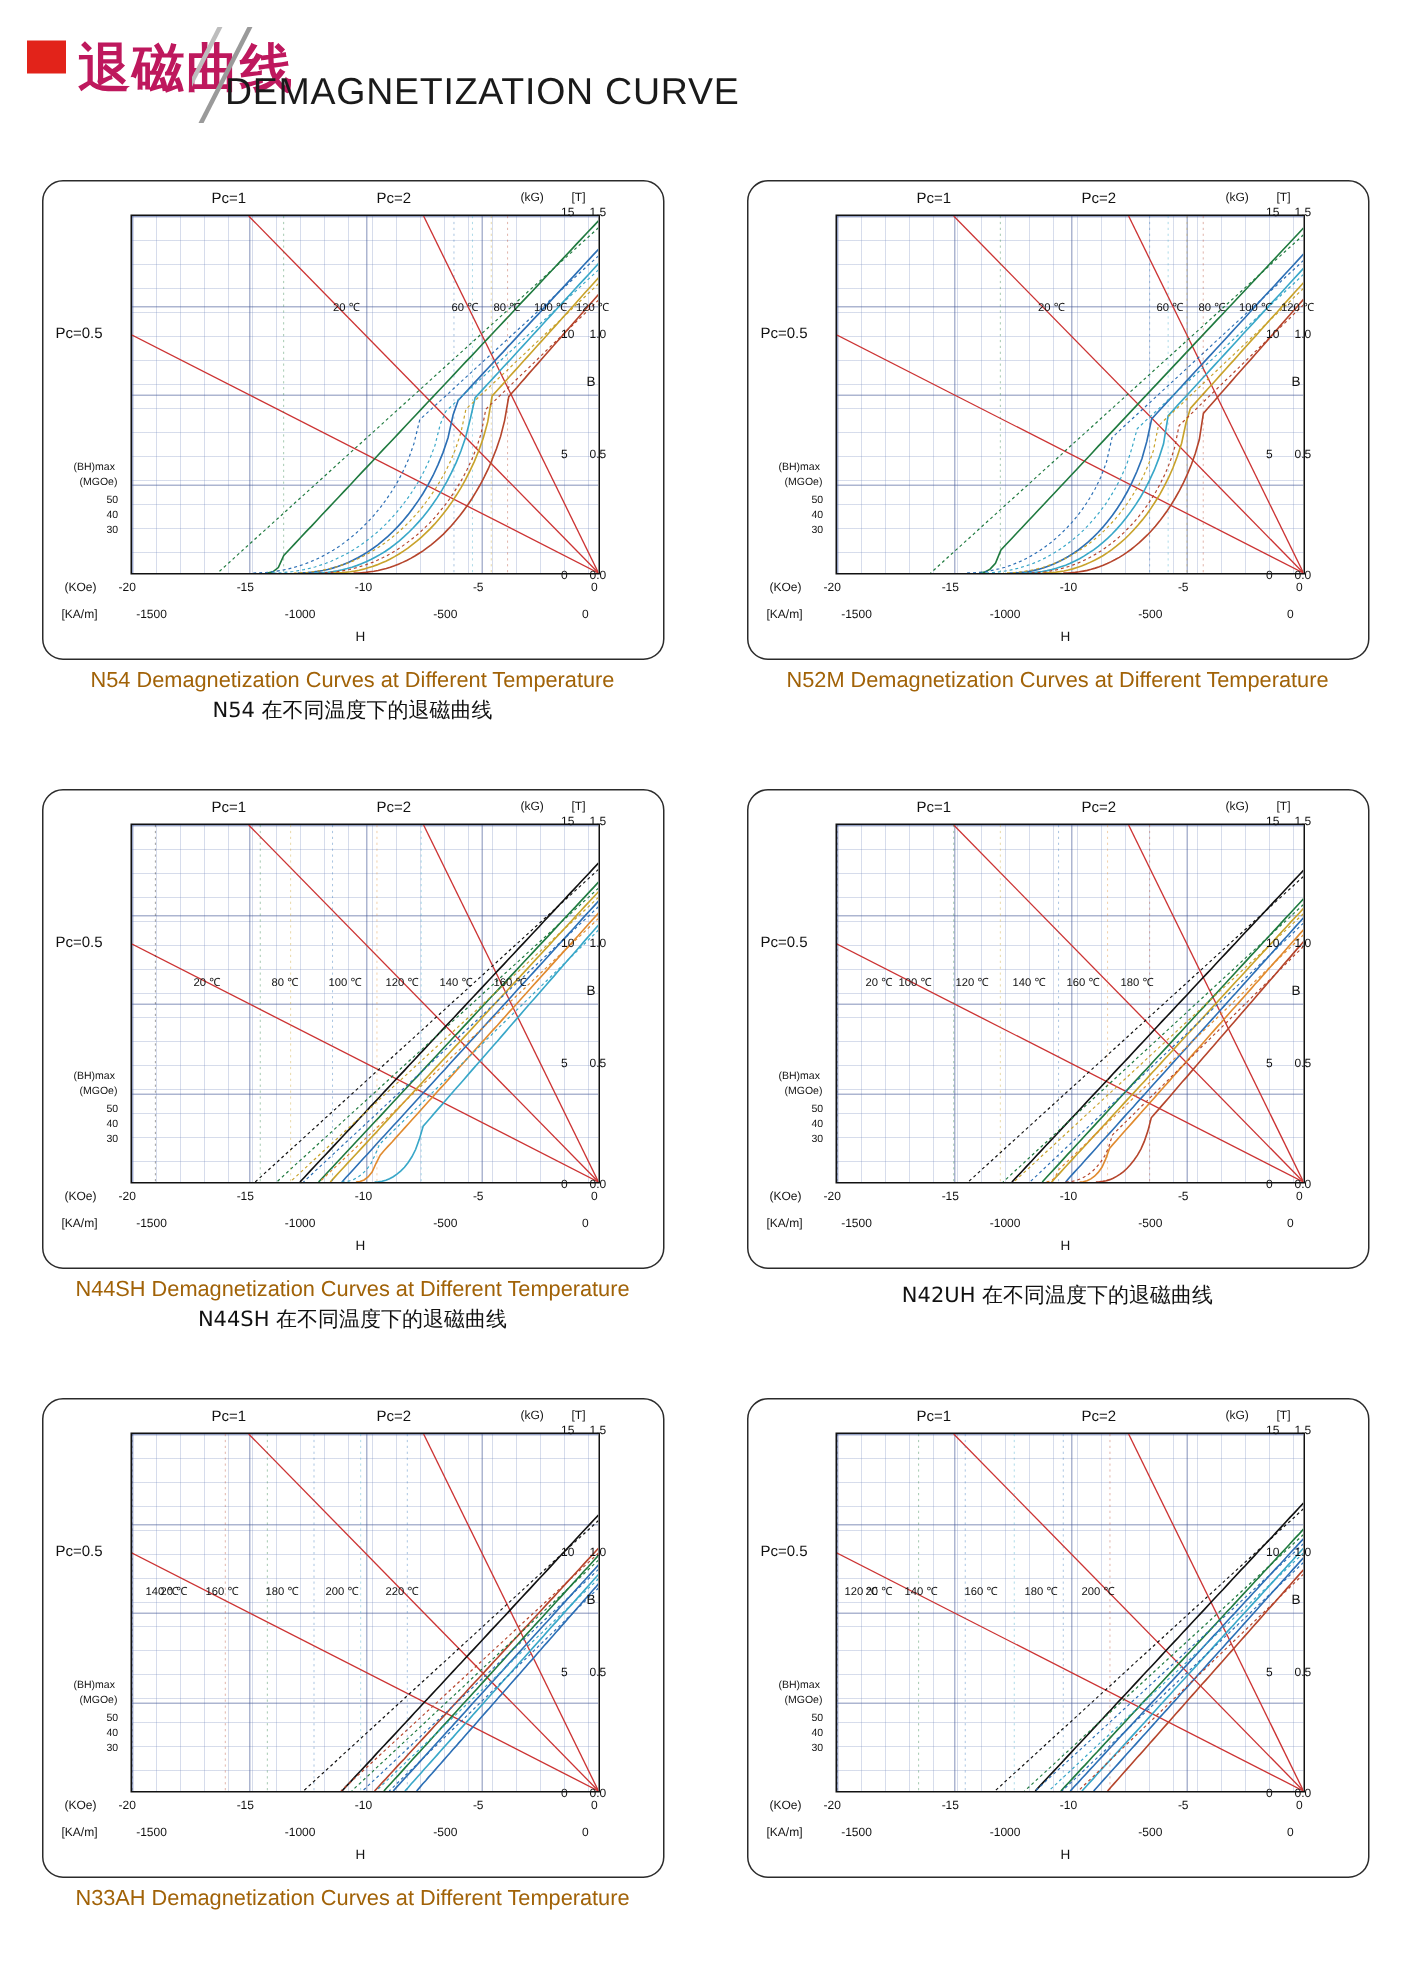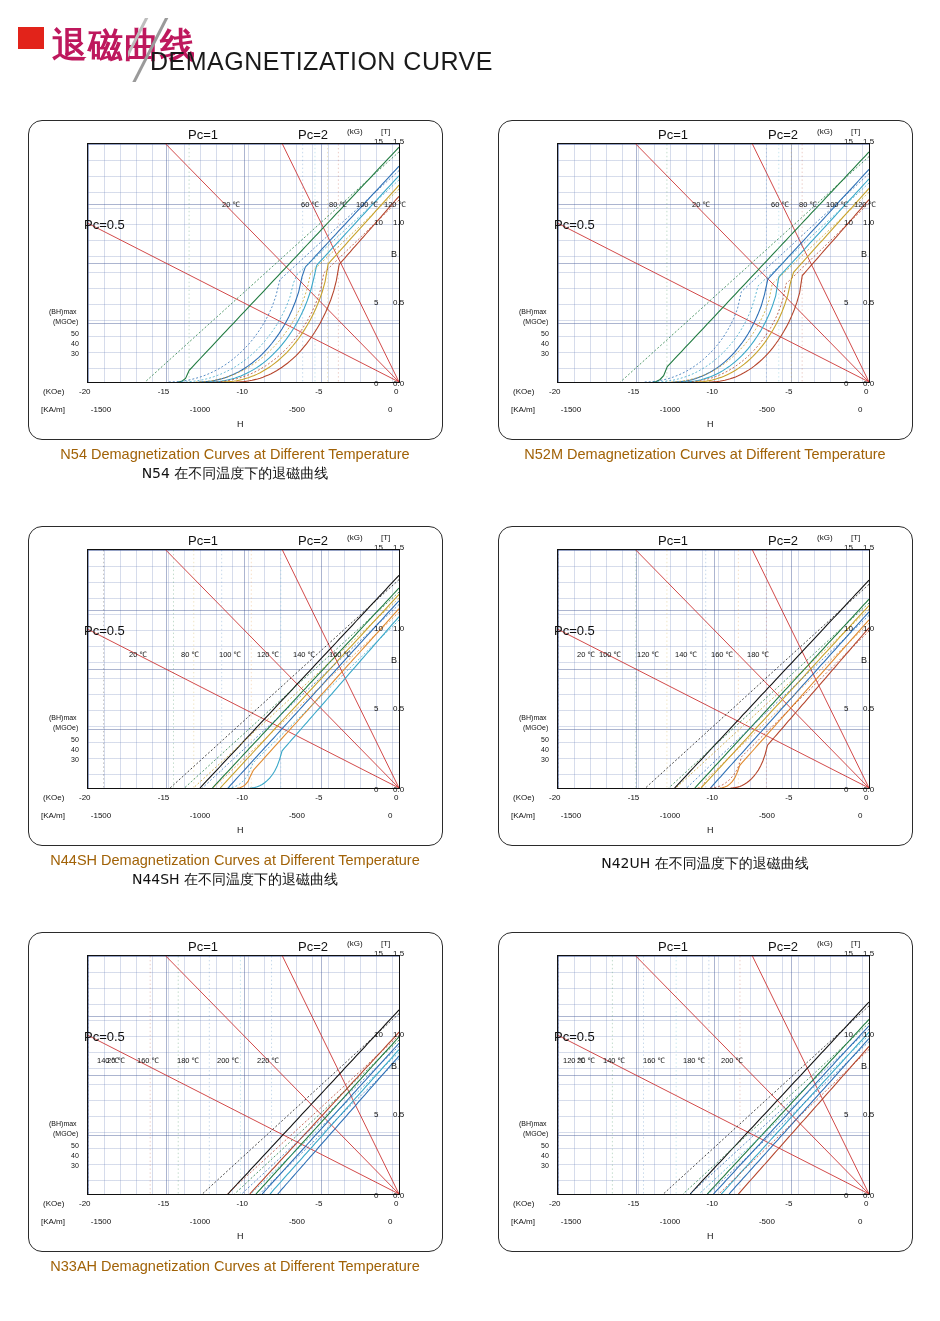--- a/index.html
+++ b/index.html
@@ -48,21 +48,21 @@
       repeating-linear-gradient(to right, rgba(120,140,190,.30) 0 1px, transparent 1px 16px),
       repeating-linear-gradient(to bottom, rgba(120,140,190,.30) 0 1px, transparent 1px 16px),
       #fff;
   }
   .plot .major-v{position:absolute;top:0;bottom:0;width:1px;background:rgba(70,90,150,.45);}
   .plot .major-h{position:absolute;left:0;right:0;height:1px;background:rgba(70,90,150,.45);}
   
   .svgwrap{position:absolute;inset:0;}
   svg{display:block;width:100%;height:100%;}
   
-  .pc-lab{position:absolute;font-size:13px;color:#111;margin-left:47px;}
+  .pc-lab{position:absolute;font-size:10px;color:#111;}
   .tick{position:absolute;font-size:8px;color:#111;}
   .temp{position:absolute;font-size:7.5px;color:#111;}
   .bhmax{position:absolute;font-size:7px;color:#111;line-height:9px;}
   .bletter{position:absolute;font-size:9px;color:#111;}
   .hletter{position:absolute;font-size:9px;color:#111;}
   .unit{position:absolute;font-size:8px;color:#111;}
   
   .caption{
     position:absolute;left:0;top:350px;width:470px;text-align:center;
   }

